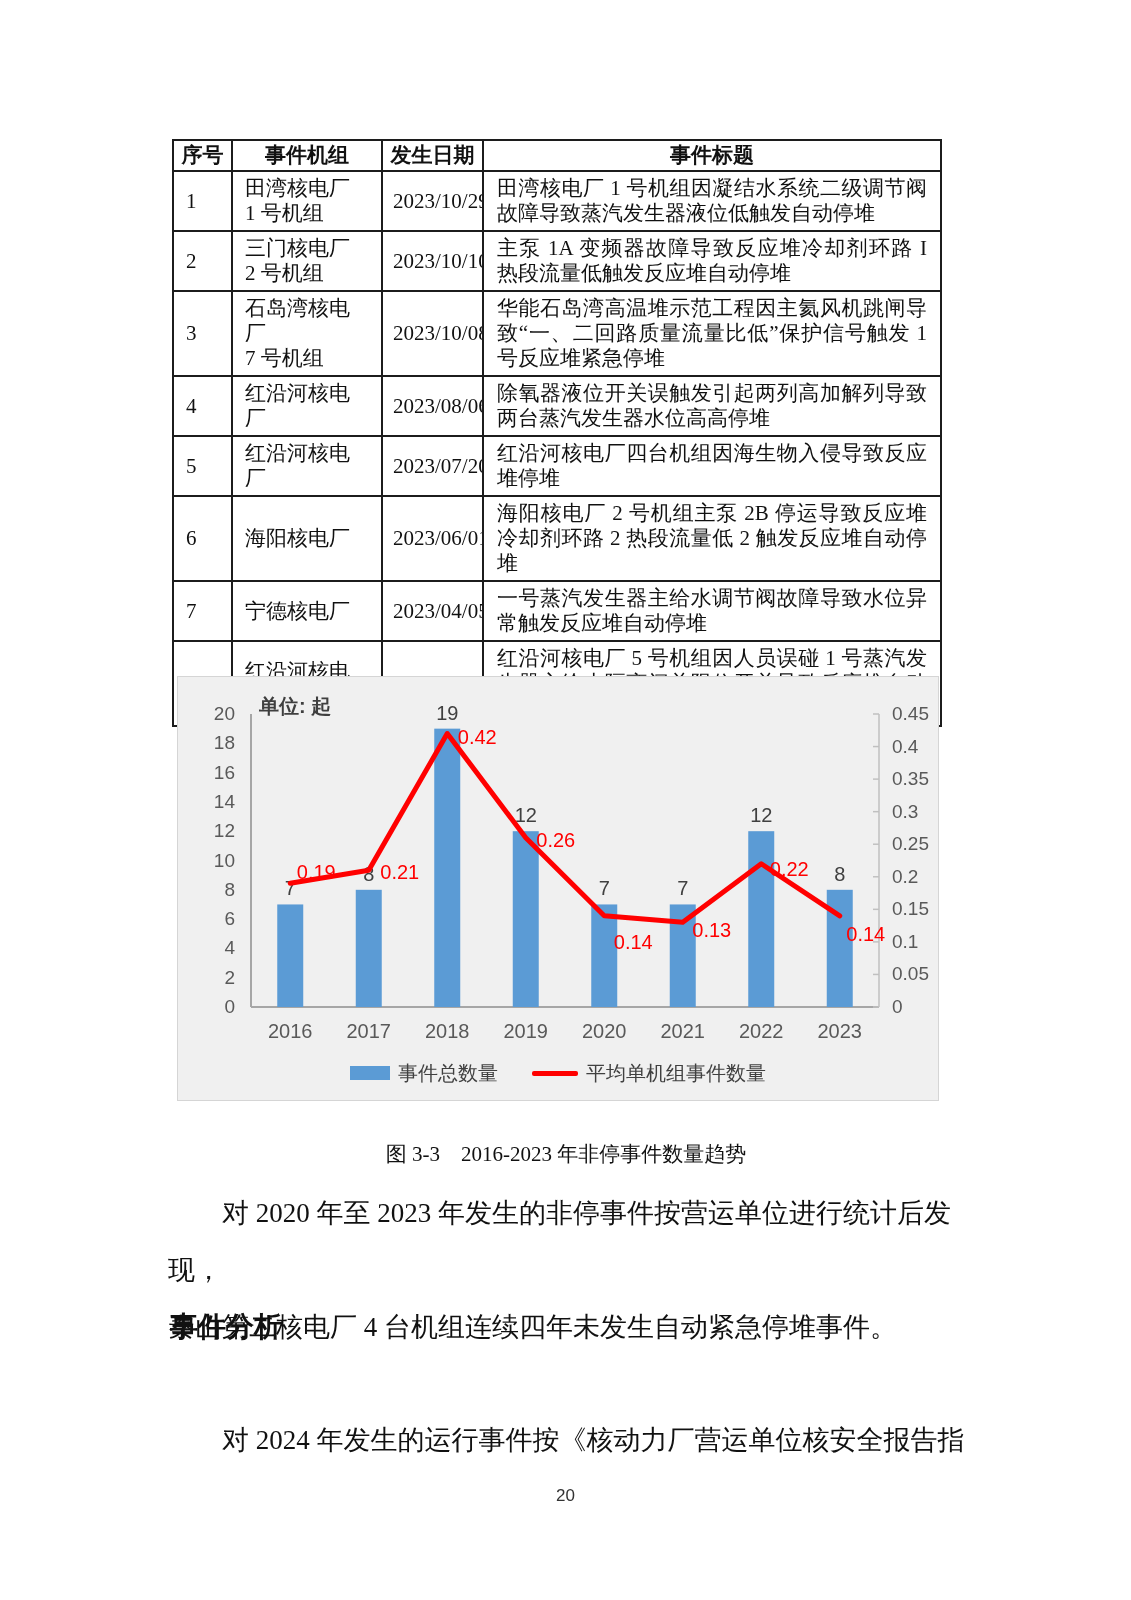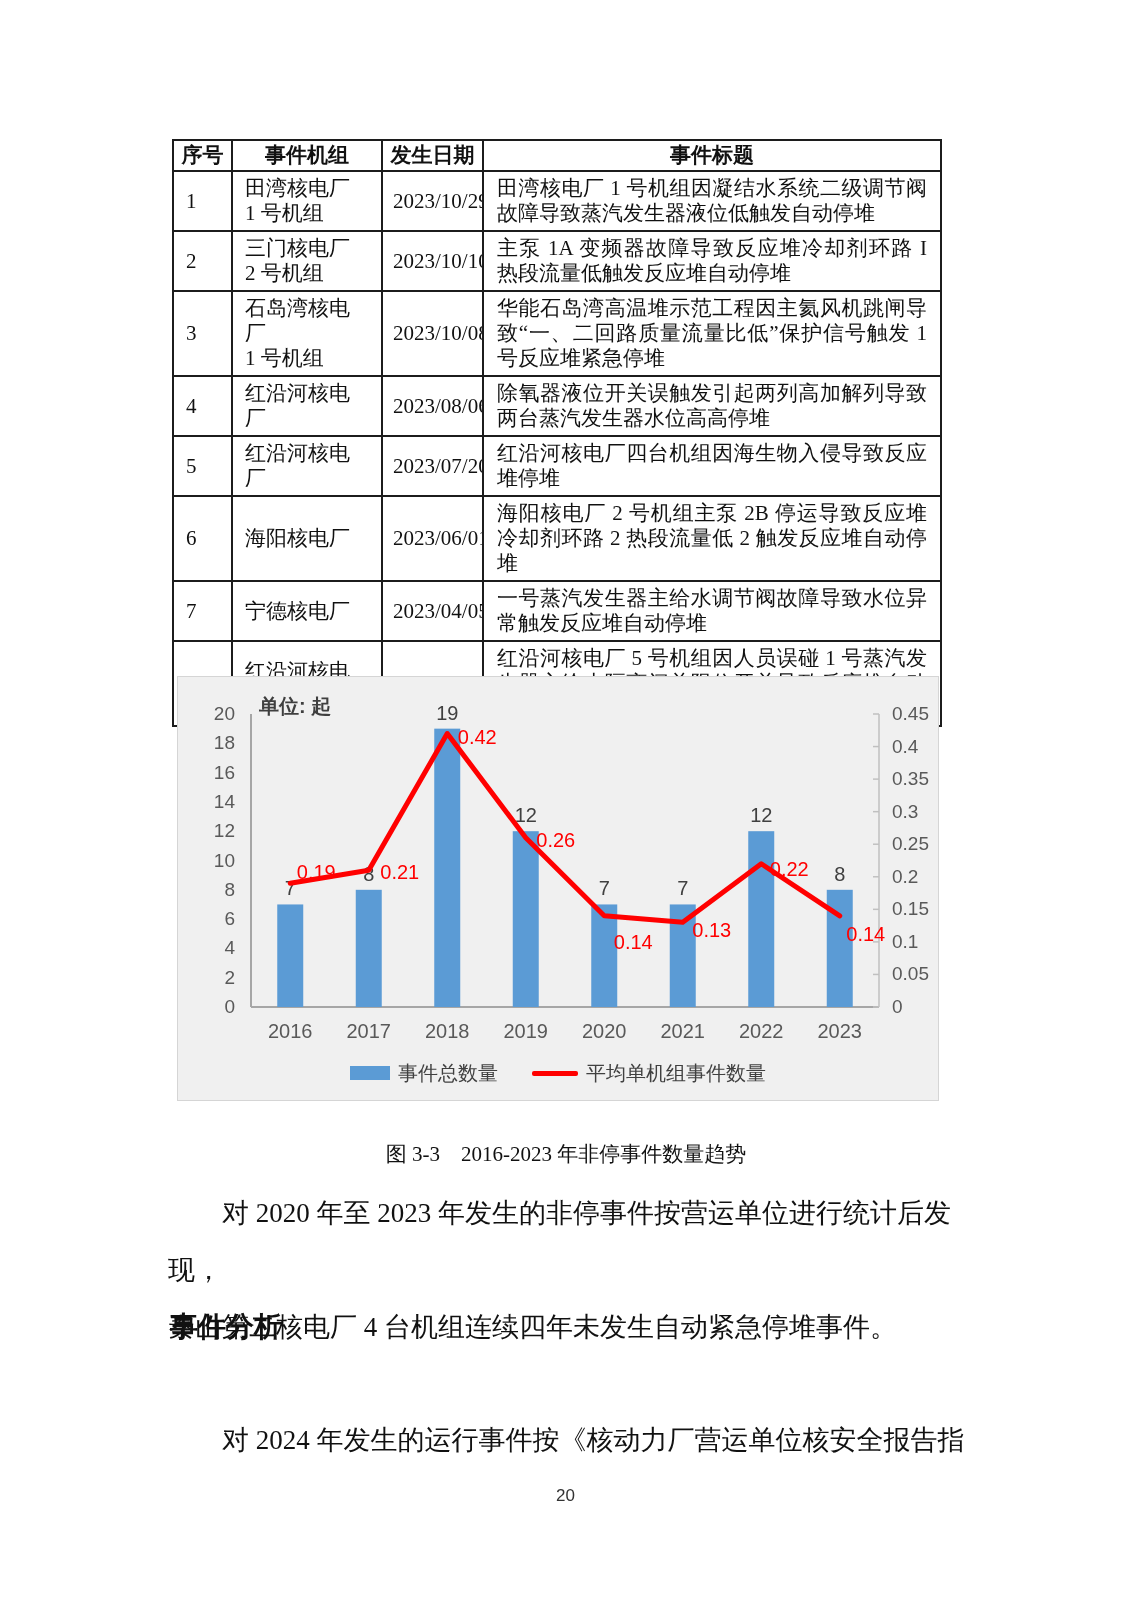--- a/index.html
+++ b/index.html
@@ -107,21 +107,21 @@
         <tr>
           <td class="col-no">2</td>
           <td class="col-unit">三门核电厂
 2 号机组</td>
           <td class="col-date">2023/10/10</td>
           <td class="col-title">主泵 1A 变频器故障导致反应堆冷却剂环路 I 热段流量低触发反应堆自动停堆</td>
         </tr>
         <tr>
           <td class="col-no">3</td>
           <td class="col-unit">石岛湾核电厂
-1 号机组</td>
+7 号机组</td>
           <td class="col-date">2023/10/08</td>
           <td class="col-title">华能石岛湾高温堆示范工程因主氦风机跳闸导致“一、二回路质量流量比低”保护信号触发 1 号反应堆紧急停堆</td>
         </tr>
         <tr>
           <td class="col-no">4</td>
           <td class="col-unit">红沿河核电厂</td>
           <td class="col-date">2023/08/06</td>
           <td class="col-title">除氧器液位开关误触发引起两列高加解列导致两台蒸汽发生器水位高高停堆</td>
         </tr>
         <tr>

